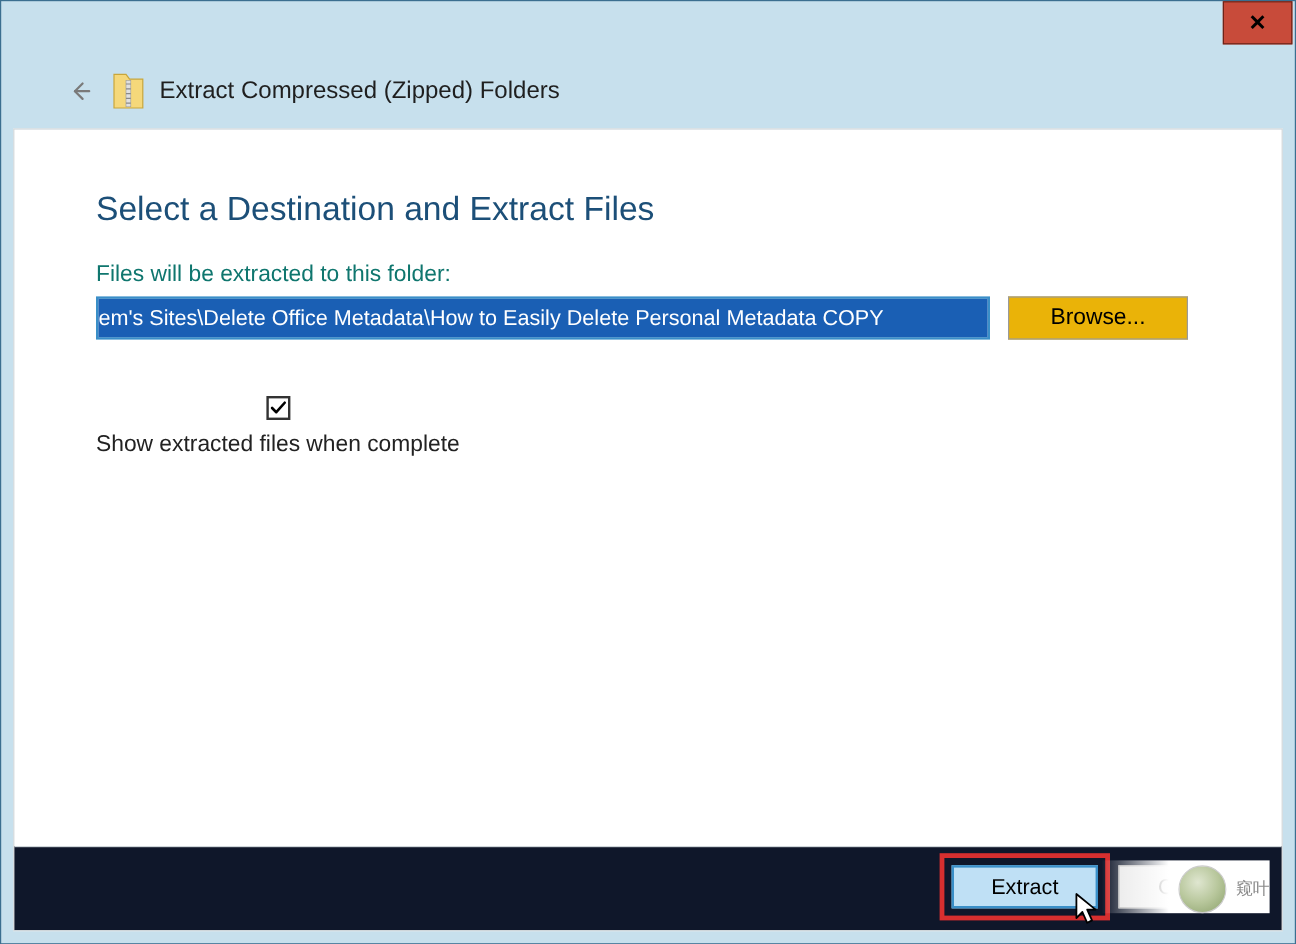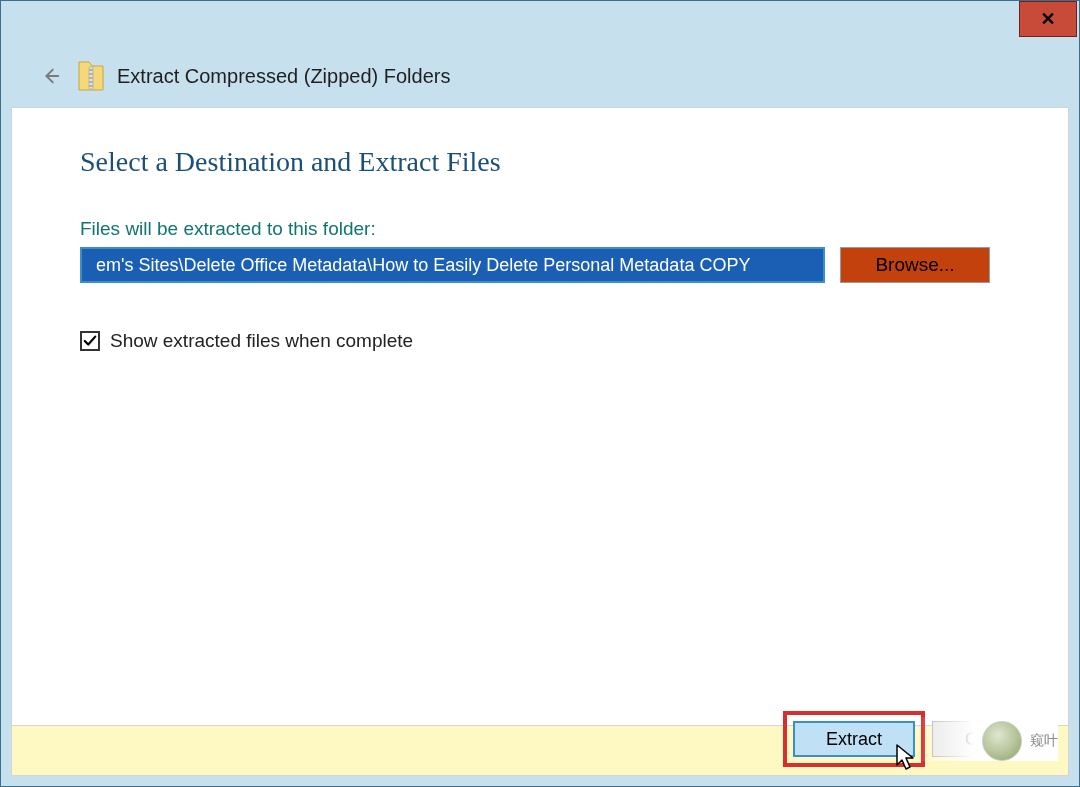--- a/index.html
+++ b/index.html
@@ -32,21 +32,21 @@
     align-items: center;
     justify-content: center;
     cursor: pointer;
   }
 
   .header-row {
     position: relative;
     height: 62px;
     display: flex;
     align-items: center;
-    padding: 0 20px 0 36px;
+    padding: 0 20px 0 52px;
     gap: 12px;
   }
   .back-btn {
     width: 28px; height: 28px;
     display: flex; align-items: center; justify-content: center;
     color: #5a5a5a;
     cursor: pointer;
   }
   .back-btn svg { width: 22px; height: 22px; }
   .zip-icon {
@@ -65,25 +65,24 @@
     right: 10px;
     top: 106px;
     bottom: 10px;
     background: #ffffff;
     border: 1px solid #cfd6da;
   }
 
   .section-heading {
     position: absolute;
     left: 68px;
-    top: 38px;
+    top: 50px;
     font-size: 28px;
     color: #1c4f78;
     font-weight: 400;
-    font-family: Liberation Serif, serif;
   }
 
   .label-folder {
     position: absolute;
     left: 68px;
     top: 110px;
     font-size: 19px;
     color: #0f766e;
   }
 
@@ -98,64 +97,65 @@
     padding: 0;
   }
   .path-input input {
     width: 100%;
     height: 100%;
     border: none;
     outline: none;
     background: #1a5fb4;
     color: #fff;
     font-size: 18px;
-    padding: 0 14px;
+    padding: 0 0;
   }
   .path-input input::selection { background:#1a5fb4; color:#fff; }
 
   .browse-btn {
     position: absolute;
     left: 828px;
     top: 139px;
     width: 150px;
     height: 36px;
-    background: #c2410c;
+    background: #eab308;
     border: 1px solid #9a9a9a;
     font-size: 19px;
     display: flex;
     align-items: center;
     justify-content: center;
     cursor: pointer;
   }
 
   .checkbox-row {
     position: absolute;
     left: 68px;
     top: 222px;
     display: flex;
     align-items: center;
     gap: 10px;
     font-size: 19px;
     color: #222;
+    flex-direction: column;
   }
   .checkbox {
     width: 20px; height: 20px;
     border: 2px solid #333;
     background: #fff;
     display: flex; align-items: center; justify-content: center;
     cursor: pointer;
   }
   .checkbox svg { width: 14px; height: 14px; }
 
   .button-bar {
     position: absolute;
     left: 0; right: 0; bottom: 0;
-    height: 50px;
+    height: 70px;
     border-top: 1px solid #cfd6da;
-    background: #fef9c3;
+    background: #0f172a;
   }
 
   .extract-highlight {
     position: absolute;
     right: 143px;
     bottom: 8px;
     width: 142px;
     height: 56px;
     border: 4px solid #d62f2f;
     pointer-events: none;

